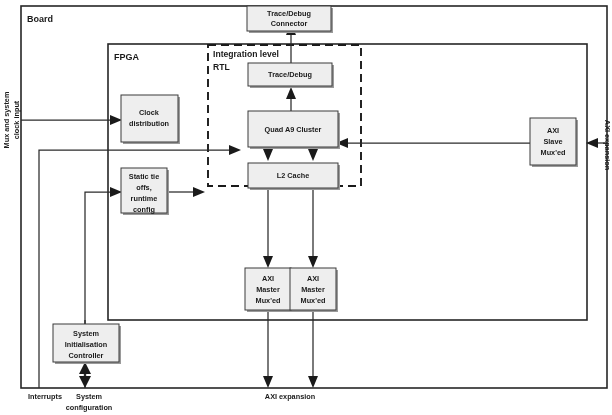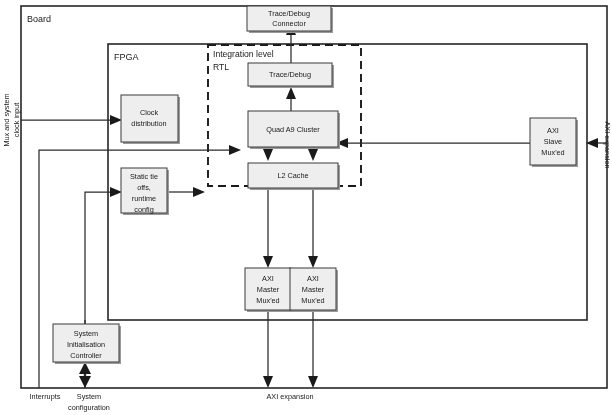--- a/index.html
+++ b/index.html
@@ -7,20 +7,21 @@
     padding: 0;
     background: #ffffff;
   }
   #stage {
     position: relative;
     width: 612px;
     height: 415px;
     background: #ffffff;
     font-family: "Liberation Sans", "DejaVu Sans", sans-serif;
     overflow: hidden;
+    font-weight: bold;
   }
   #diagram-svg {
     position: absolute;
     left: 0;
     top: 0;
     width: 612px;
     height: 415px;
   }
   .box-label {
     font-size: 7.3px;

